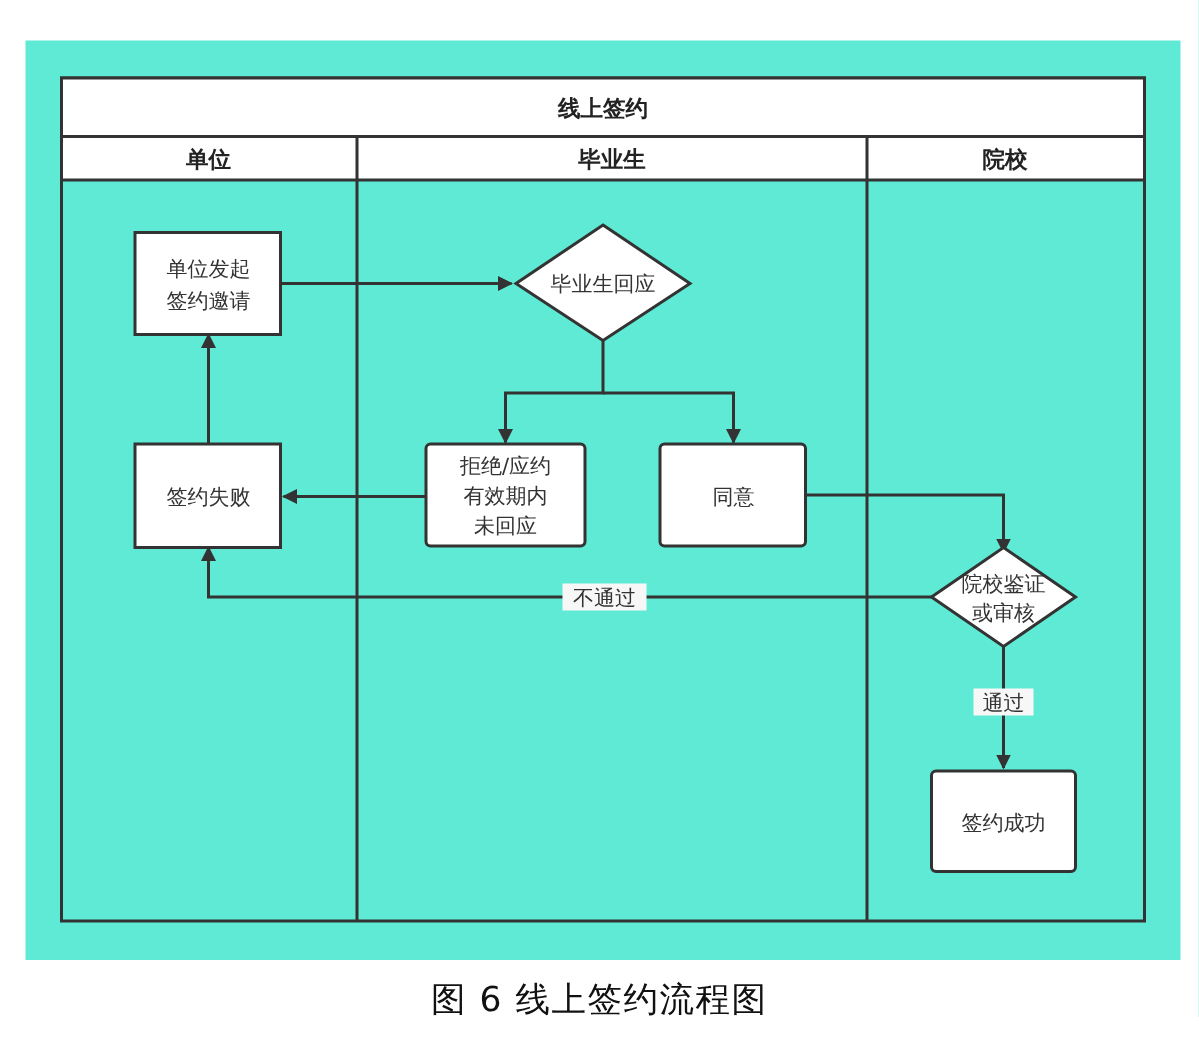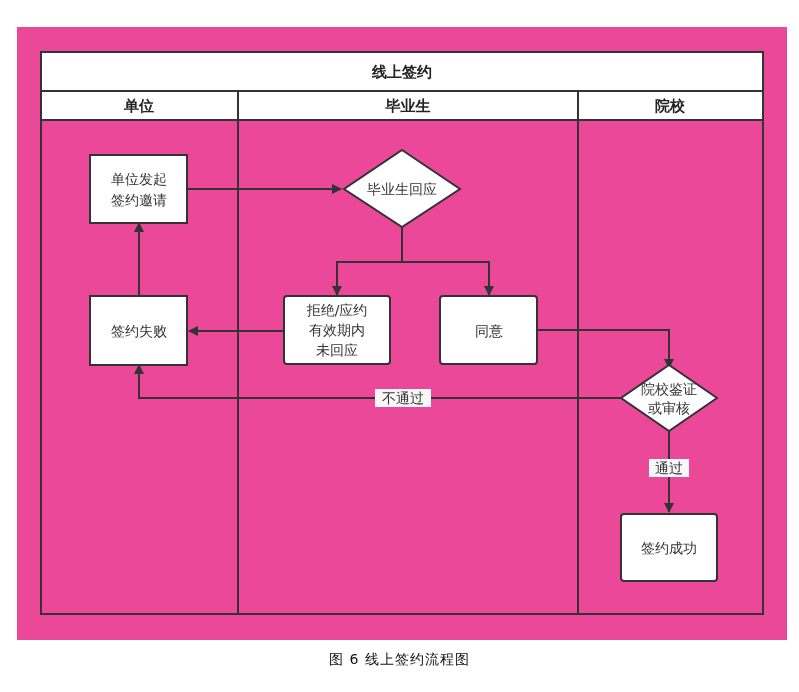--- a/index.html
+++ b/index.html
@@ -1,23 +1,23 @@
 <!DOCTYPE html>
 <html><head>
 <meta charset="utf-8">
 <style>
   html, body { margin:0; padding:0; background:#ffffff; }
   body { width:799px; height:692px; position:relative; overflow:hidden;
          font-family:"DejaVu Sans", sans-serif; }
-  #canvas { position:absolute; left:17px; top:27px; width:770px; height:613px; background:#ec4899; }
+  #canvas { position:absolute; left:17px; top:27px; width:770px; height:613px; background:#5eead4; }
   #diagram { position:absolute; left:0; top:0; }
   .lbl { font-family:"DejaVu Sans", sans-serif; fill:#333; font-size:14px; }
   .hdr { font-family:"DejaVu Sans", sans-serif; fill:#222; font-size:15px; font-weight:bold; }
   #caption { position:absolute; left:0; width:799px; top:651px; text-align:center;
-             font-size:14px; color:#111; font-family:"DejaVu Sans", sans-serif; letter-spacing:1px; }
+             font-size:23px; color:#111; font-family:"DejaVu Sans", sans-serif; letter-spacing:1px; }
 </style>
 </head>
 <body>
 
 <div id="canvas">
 <svg id="diagram" width="770" height="613" viewBox="0 0 770 613">
   <defs>
     <marker id="arr" markerWidth="10" markerHeight="10" refX="9" refY="5" orient="auto" markerUnits="userSpaceOnUse">
       <path d="M0,0 L10,5 L0,10 Z" fill="#333"></path>
     </marker>

